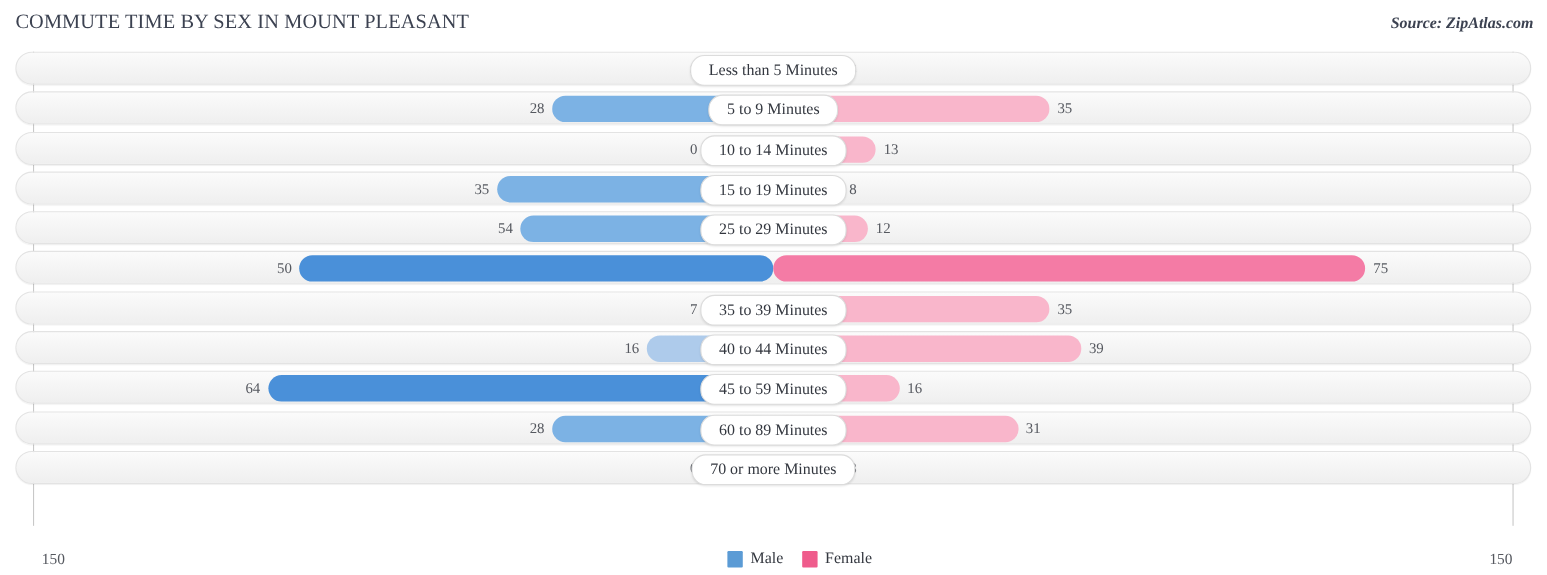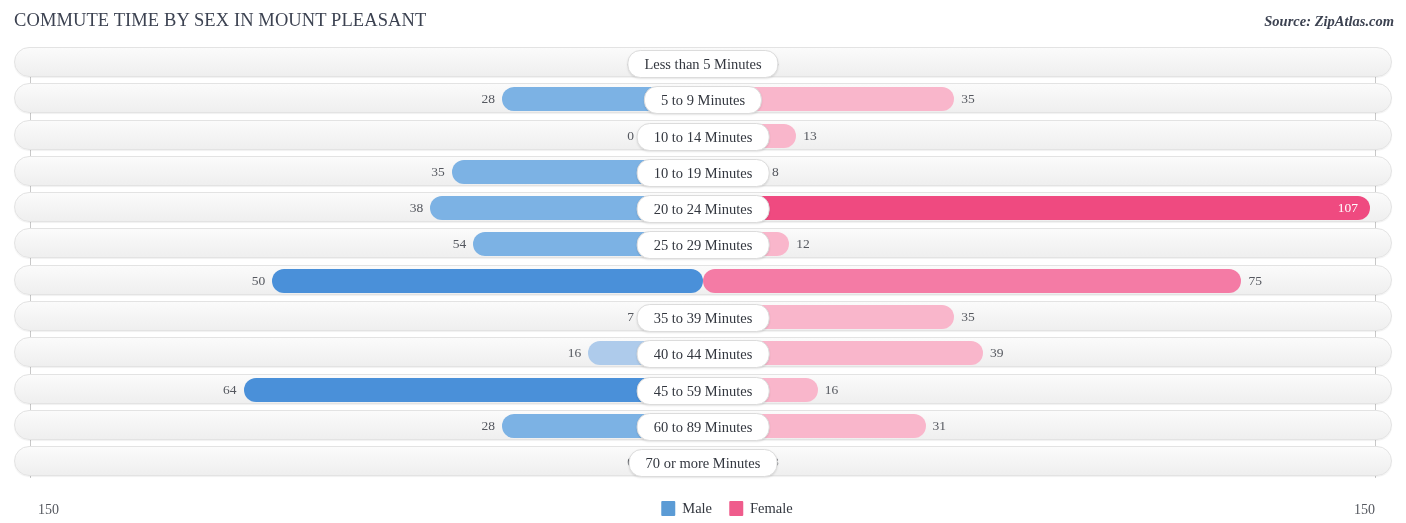--- a/index.html
+++ b/index.html
@@ -224,30 +224,21 @@
           </div>
           <div class="row-label">10 to 14 Minutes</div>
         </div>
         <div class="row">
           <div class="bar male" style="width: 251.253px; background: rgb(124, 178, 228);">
             <span class="bar-value">35</span>
           </div>
           <div class="bar female" style="width: 62px; background: rgb(249, 182, 203);">
             <span class="bar-value">8</span>
           </div>
-          <div class="row-label">10 to 19 Minutes</div>
-        </div>
-        <div class="row">
-          <div class="bar male" style="width: 272.789px; background: rgb(124, 178, 228);">
-            <span class="bar-value">38</span>
-          </div>
-          <div class="bar female" style="width: 667px; background: rgb(239, 74, 128);">
-            <span class="bar-value inside">107</span>
-          </div>
-          <div class="row-label">20 to 24 Minutes</div>
+          <div class="row-label">15 to 19 Minutes</div>
         </div>
         <div class="row">
           <div class="bar male" style="width: 229.717px; background: rgb(124, 178, 228);">
             <span class="bar-value">54</span>
           </div>
           <div class="bar female" style="width: 86.144px; background: rgb(249, 182, 203);">
             <span class="bar-value">12</span>
           </div>
           <div class="row-label">25 to 29 Minutes</div>
         </div>

